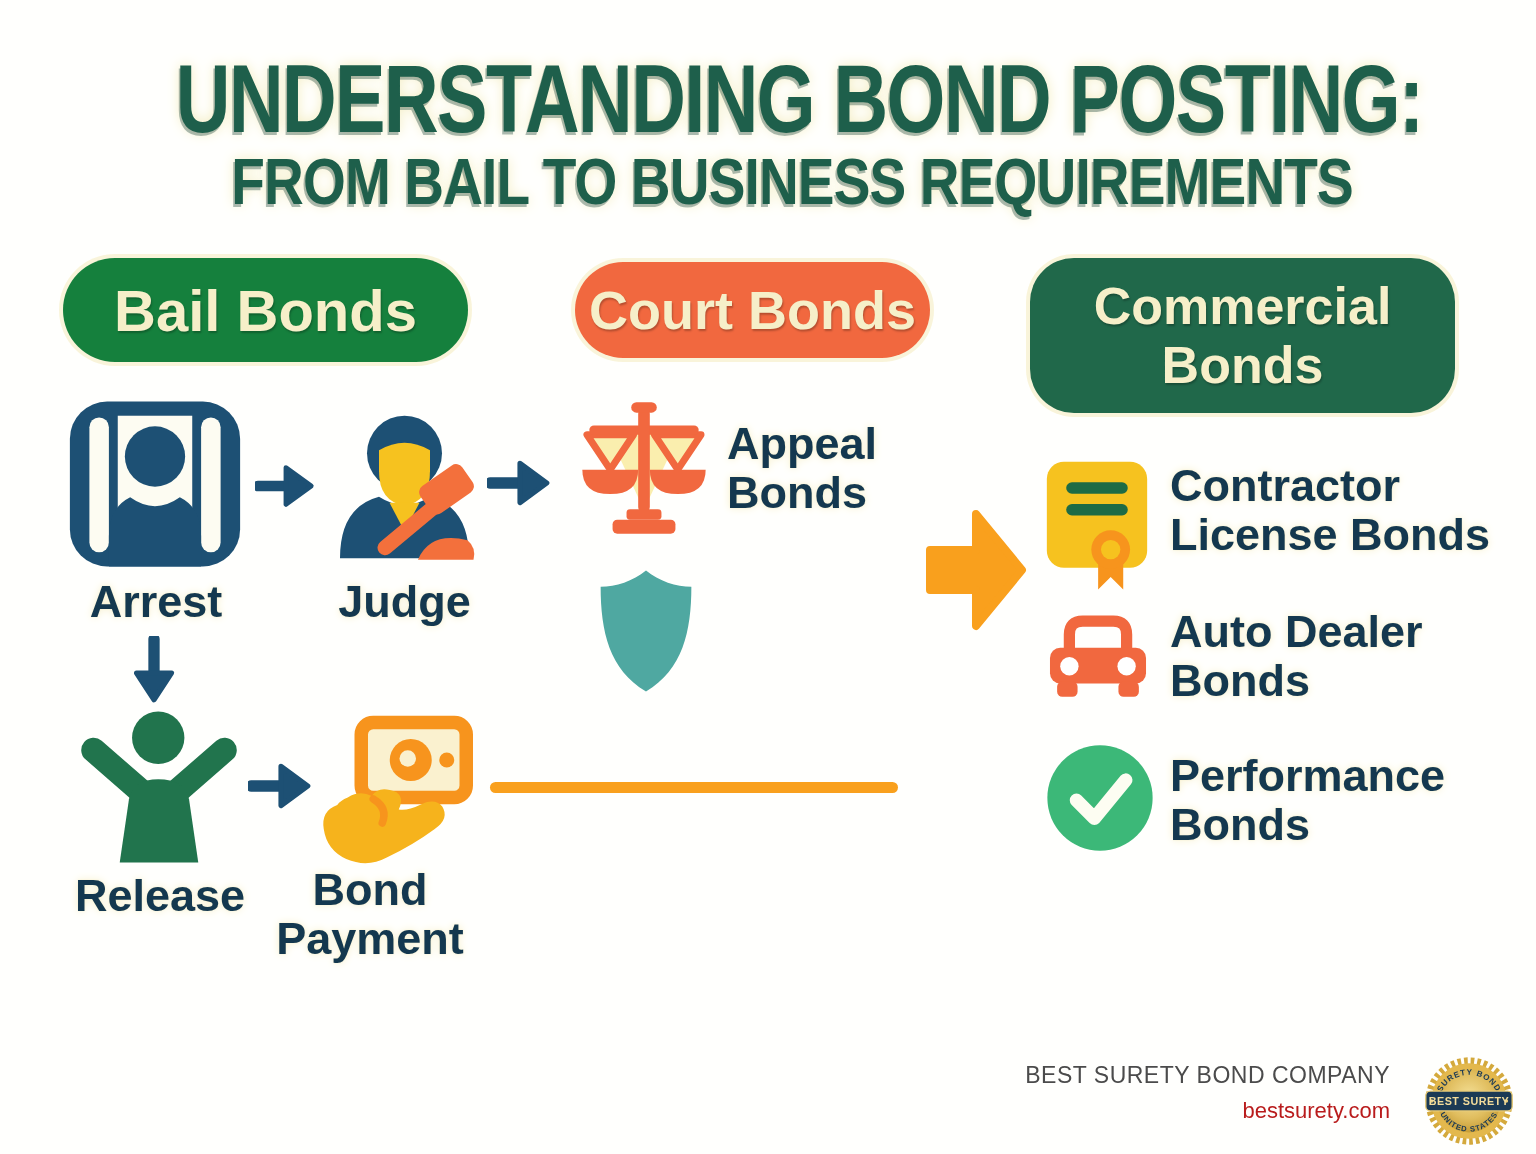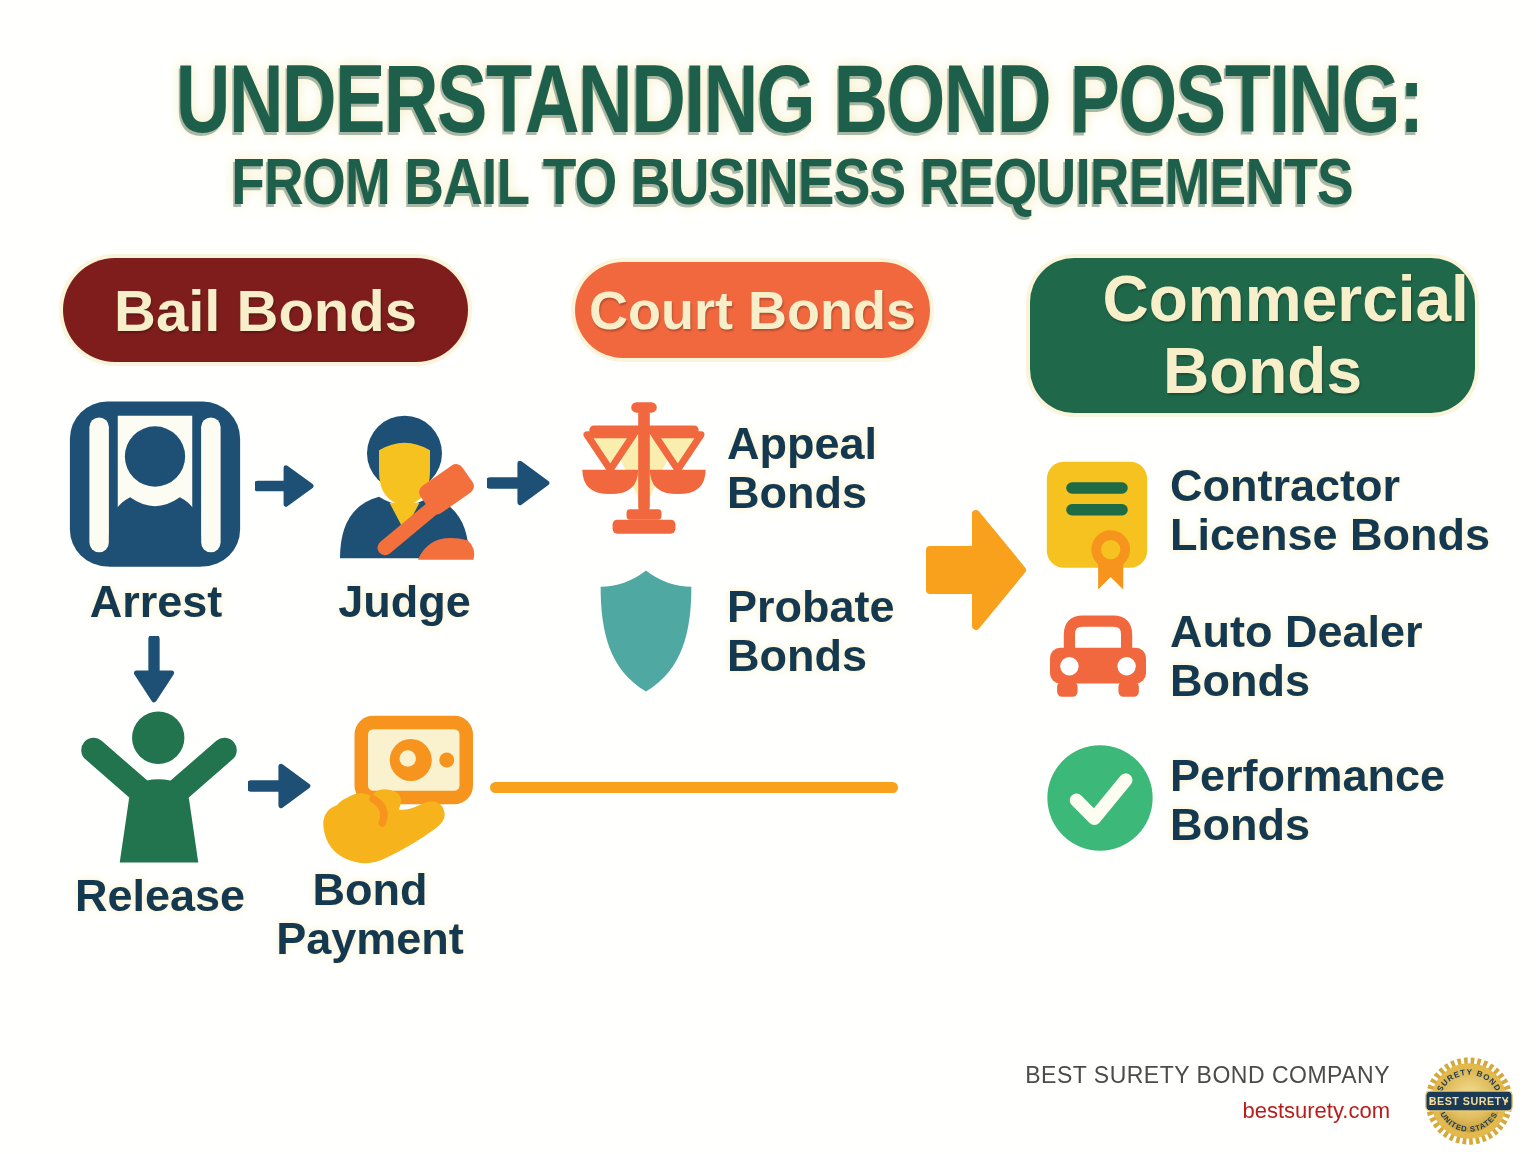--- a/index.html
+++ b/index.html
@@ -15,23 +15,23 @@
     text-shadow:-2px 3px 0 rgba(16,60,48,.35), 0 0 14px #f3ecbe;}
   .t1{top:50px;font-size:97px;letter-spacing:-2px;line-height:1;}
   .t1 .title-inner{transform:scaleX(0.78);}
   .t2{top:150px;font-size:64px;letter-spacing:-1px;line-height:1;padding-left:48px;}
   .t2 .title-inner{transform:scaleX(0.86);}
   
   .pill{display:flex;align-items:center;justify-content:center;text-align:center;
     color:#f6efc9;font-weight:bold;border-radius:54px;
     box-shadow:0 0 0 4px rgba(247,240,205,.75);
     text-shadow:1px 2px 2px rgba(0,0,0,.25);}
-  .pill-bail{left:63px;top:258px;width:405px;height:104px;background:#7f1d1d;font-size:58px;}
+  .pill-bail{left:63px;top:258px;width:405px;height:104px;background:#15803d;font-size:58px;}
   .pill-court{left:575px;top:262px;width:355px;height:96px;background:#f1683f;font-size:54px;border-radius:48px;}
-  .pill-comm{left:1030px;top:258px;width:425px;height:155px;background:#20684a;font-size:64px;border-radius:44px;line-height:1.12;padding-left:20px;}
+  .pill-comm{left:1030px;top:258px;width:425px;height:155px;background:#20684a;font-size:52px;border-radius:44px;line-height:1.12;}
   .pill-comm .wrapbox{width:320px;margin:0 auto;}
   
   .label{color:#14384f;font-weight:bold;font-size:45px;line-height:1.08;
     text-shadow:0 0 8px #f7f0cd, 0 0 2px #f7f0cd;}
   .center{text-align:center;}
   
   .company{color:#4b4b4b;font-weight:normal;font-size:23px;letter-spacing:.5px;}
   .website{color:#b91c1c;font-size:22px;}
   .rt{text-align:right;}
   .hline{left:490px;top:782px;width:408px;height:11px;border-radius:6px;background:#f9a01d;}
@@ -127,21 +127,20 @@
     <path d="M2,58 Q2,79 26,79 Q50,79 50,58 Z" fill="#f1683f"></path>
     <path d="M60,58 Q60,79 84,79 Q108,79 108,58 Z" fill="#f1683f"></path>
     <rect x="40" y="92" width="30" height="9" rx="3" fill="#f1683f"></rect>
     <rect x="28" y="101" width="54" height="12" rx="4" fill="#f1683f"></rect>
   </svg>
   <div class="abs label" style="left:727px;top:420px;width:210px">Appeal Bonds</div>
 
   <svg class="abs" style="left:592px;top:562px" width="108" height="138" viewBox="0 0 100 120">
     <path d="M50,4 C62,14 78,19 92,19 C92,60 84,96 50,116 C16,96 8,60 8,19 C22,19 38,14 50,4 Z" fill="#4fa8a1"></path>
   </svg>
-  <div class="abs label" style="left:727px;top:583px;width:220px">Probate Bonds</div>
 
   <svg class="abs" style="left:924px;top:500px" width="104" height="140" viewBox="0 0 104 140">
     <path d="M6,50 L52,50 L52,14 L98,70 L52,126 L52,90 L6,90 Z" fill="#f9a01d" stroke="#f9a01d" stroke-width="8" stroke-linejoin="round"></path>
   </svg>
 
   <div class="abs hline"></div>
 
   <svg class="abs" style="left:1040px;top:452px" width="114" height="145" viewBox="0 0 100 120">
     <rect x="6" y="5" width="88" height="93" rx="15" fill="#f6c21f"></rect>
     <rect x="23" y="23" width="54" height="10" rx="5" fill="#1e6b45"></rect>

